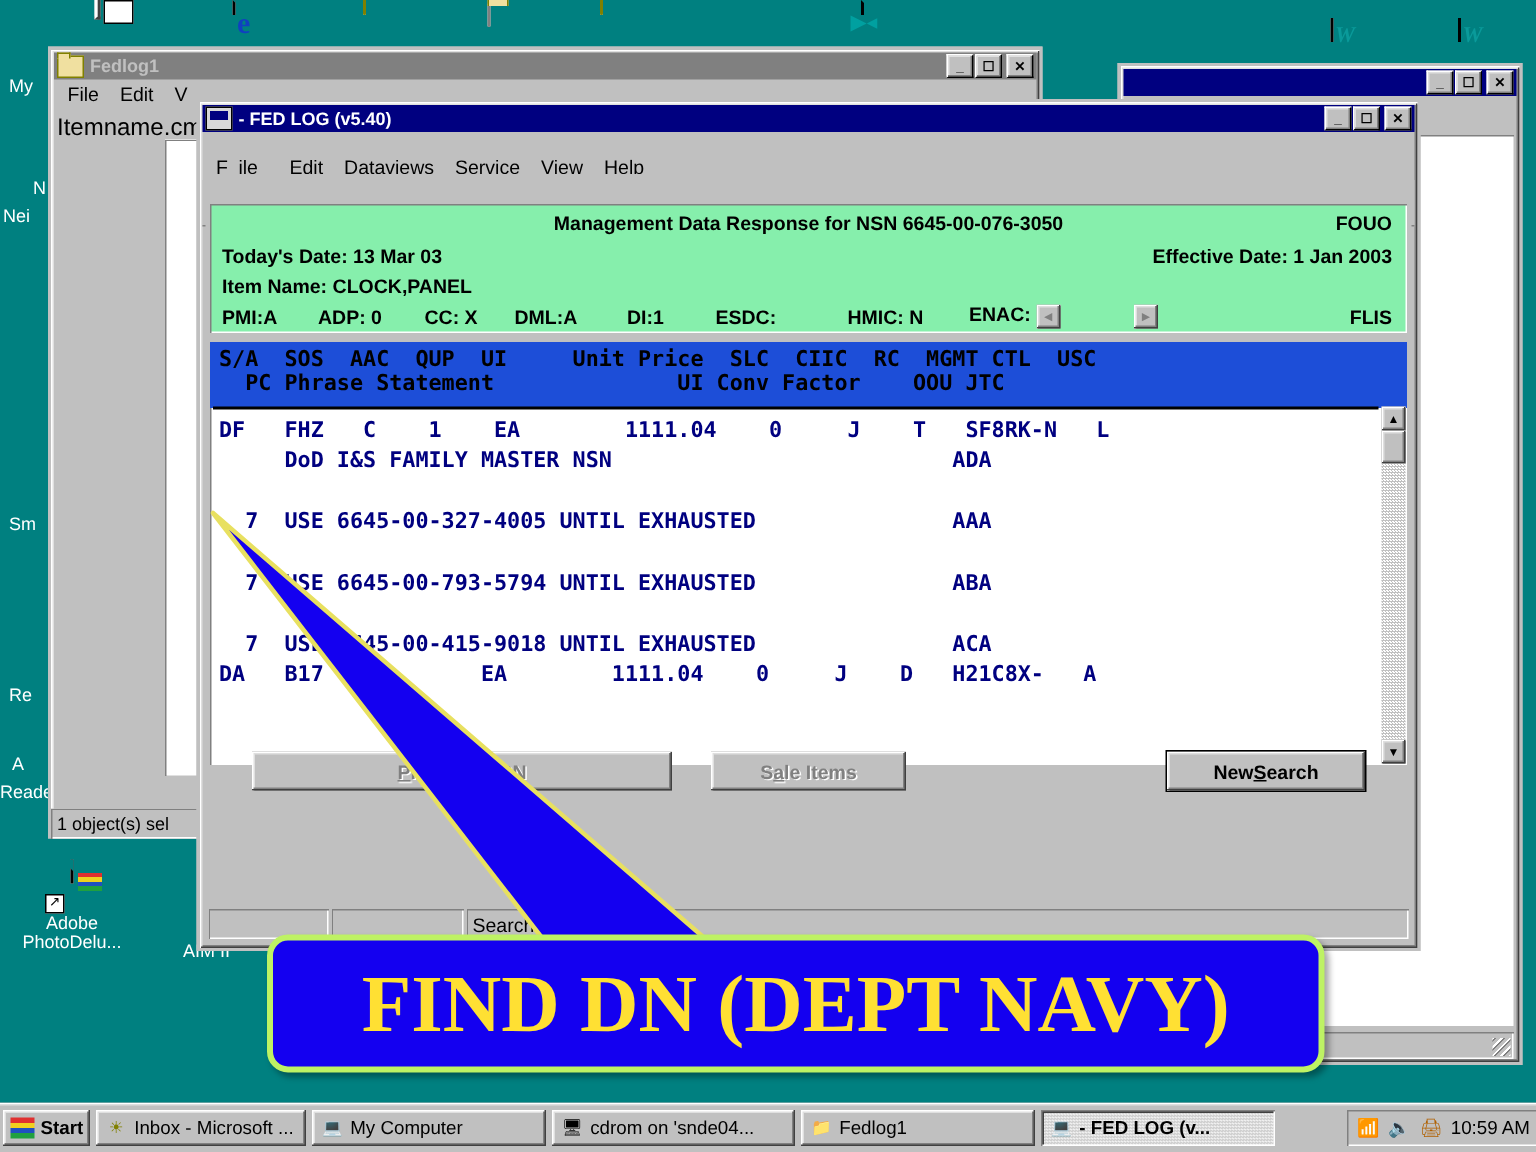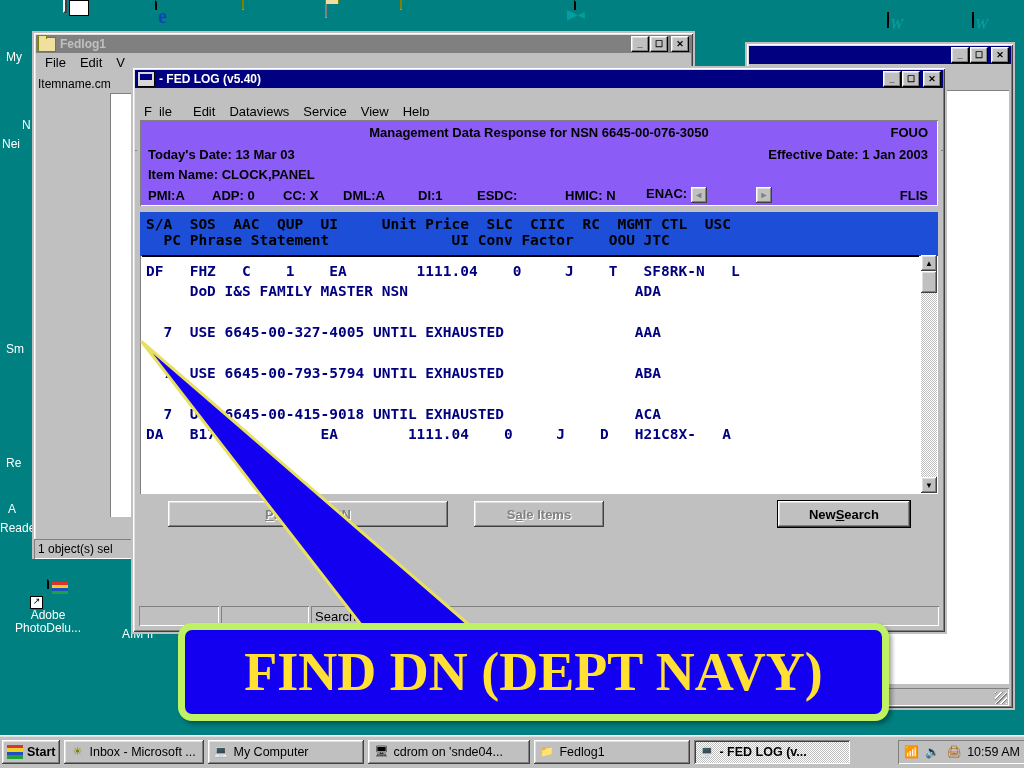--- a/index.html
+++ b/index.html
@@ -69,21 +69,21 @@
 
   .toolbar{height:26px;display:flex;align-items:center;padding:2px 2px;background:#c0c0c0;
      border-bottom:1px solid #808080;}
   .tb{width:23px;height:22px;background:#c0c0c0;margin-right:1px;
     box-shadow:inset -1px -1px 0 #808080, inset 1px 1px 0 #ffffff;
     display:flex;align-items:center;justify-content:center;font-size:13px;line-height:13px;overflow:hidden;}
   .tbsep{width:7px;}
 
   .clientarea{position:absolute;left:4px;top:48px;right:4px;bottom:4px;background:#c0c0c0;}
 
-  .infobox{position:relative;margin:4px 3px 0 3px;height:86px;background:#8b5cf6;
+  .infobox{position:relative;margin:20px 3px 0 3px;height:86px;background:#86efac;
     box-shadow:inset 1px 1px 0 #808080, inset -1px -1px 0 #ffffff;}
   .infoline{position:absolute;font-weight:bold;font-size:13px;color:#000;white-space:nowrap;}
 
   .gridwrap{position:relative;margin:6px 3px 0 3px;height:282px;background:#ffffff;
     box-shadow:inset 1px 1px 0 #808080, inset -1px -1px 0 #ffffff;}
   .ghead{position:absolute;left:0;top:0;right:0;height:40px;background:#1d4ed8;color:#000;
      font-family:"DejaVu Sans Mono","Liberation Mono",monospace;font-weight:bold;font-size:14.5px;
      white-space:pre;padding:4px 0 0 6px;}
   .gbody{position:absolute;left:0;top:45px;right:17px;bottom:0;overflow:hidden;color:#000080;
      font-family:"DejaVu Sans Mono","Liberation Mono",monospace;font-weight:bold;font-size:14.5px;
@@ -113,38 +113,38 @@
   .smallbtn{display:inline-flex;width:16px;height:16px;background:#c0c0c0;
      box-shadow:inset -1px -1px 0 #404040, inset 1px 1px 0 #ffffff, inset -2px -2px 0 #808080, inset 2px 2px 0 #dfdfdf;
      align-items:center;justify-content:center;font-size:9px;color:#808080;vertical-align:middle;}
 
   
   #fedlog1{left:32px;top:31px;width:655px;height:520px;}
   #fedlog1 .folderico{width:16px;height:13px;background:#f0e0a0;border:1px solid #808000;position:relative;}
   #fedlog1 .folderico:before{content:"";position:absolute;left:-1px;top:-3px;width:7px;height:3px;background:#f0e0a0;border:1px solid #808000;border-bottom:none;}
   #fedlog1 .explorerbody{position:absolute;left:76px;top:60px;width:140px;bottom:40px;background:#fff;
      box-shadow:inset 1px 1px 0 #808080;}
-  #fedlog1 .addr{position:absolute;left:4px;top:44px;font-size:12px;color:#000;}
+  #fedlog1 .addr{position:absolute;left:4px;top:44px;font-size:16px;color:#000;}
   .fitem{width:120px;margin:14px auto 0 auto;text-align:center;color:#000;font-size:12px;}
   #fedlog1 .sbar{position:absolute;left:0;bottom:-2px;width:250px;height:20px;background:#c0c0c0;
      box-shadow:inset 1px 1px 0 #808080, inset -1px -1px 0 #ffffff;display:flex;align-items:center;padding:0 4px;font-size:12px;}
 
   
   #mycomp{left:745px;top:42px;width:262px;height:660px;}
   #mycomp .body{position:absolute;left:4px;top:46px;right:4px;bottom:24px;background:#fff;
      box-shadow:inset 1px 1px 0 #808080;overflow:hidden;font-size:12px;color:#000;padding:6px;}
   #mycomp .sb{position:absolute;left:4px;right:4px;bottom:2px;height:18px;background:#c0c0c0;
      box-shadow:inset 1px 1px 0 #808080, inset -1px -1px 0 #ffffff;display:flex;align-items:center;padding:0 4px;font-size:12px;}
   .grip{position:absolute;right:2px;bottom:2px;width:12px;height:12px;
      background:repeating-linear-gradient(135deg,#ffffff 0 1px,#808080 1px 2px,transparent 2px 4px);}
 
   
   #arrow{position:absolute;left:120px;top:330px;width:420px;height:320px;pointer-events:none;}
   #callout{position:absolute;left:178px;top:623px;width:697px;height:84px;background:#1400f0;
-     border:7px solid #bef264;border-radius:14px;display:flex;align-items:center;justify-content:center;
+     border:4px solid #bef264;border-radius:14px;display:flex;align-items:center;justify-content:center;
      box-shadow:3px 3px 4px rgba(0,0,0,.35);}
   #callout .ctext{font-family:"Liberation Serif",serif;font-weight:bold;font-size:54px;color:#ffe033;
      letter-spacing:0px;white-space:nowrap;}
 
   
   #taskbar{position:absolute;left:0;bottom:0;width:1024px;height:33px;background:#c0c0c0;
     box-shadow:inset 0 1px 0 #ffffff, inset 0 2px 0 #dfdfdf;display:flex;align-items:center;padding:0 2px;}
   .tkbtn{height:24px;background:#c0c0c0;
     box-shadow:inset -1px -1px 0 #404040, inset 1px 1px 0 #ffffff, inset -2px -2px 0 #808080, inset 2px 2px 0 #dfdfdf;
     display:flex;align-items:center;padding:0 5px;font-size:12.5px;color:#000;margin-right:4px;white-space:nowrap;overflow:hidden;}

